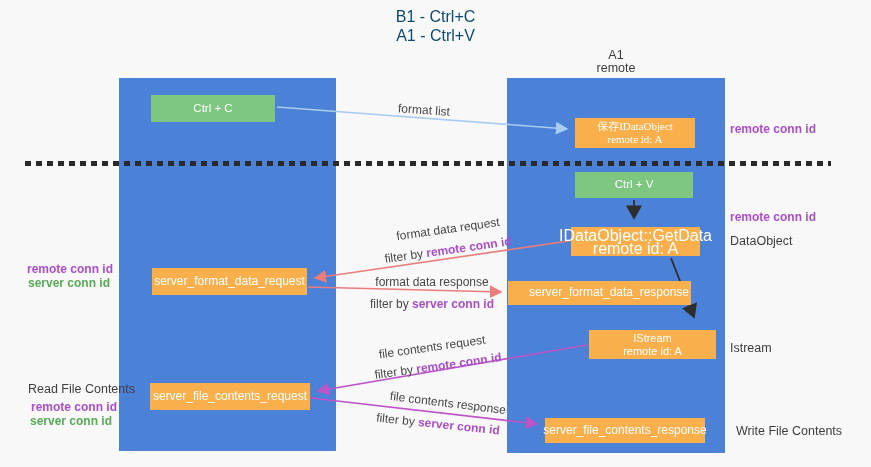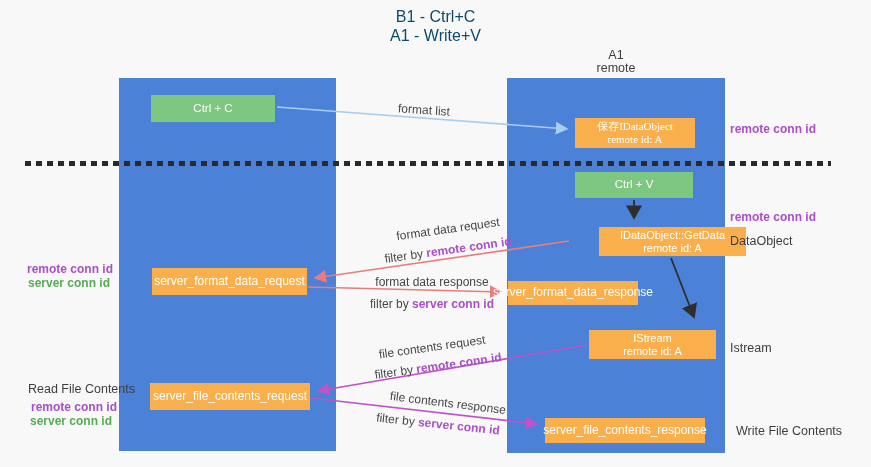--- a/index.html
+++ b/index.html
@@ -37,21 +37,21 @@
   #mh-blue path{fill:var(--arrow-lightblue);} #mh-salmon path{fill:var(--arrow-salmon);}
   #mh-magenta path{fill:var(--arrow-magenta);} #mh-black path{fill:var(--arrow-black);}
 </style>
 </head>
 <body>
 
 <div id="canvas">
 
   <div class="abs title">
     <div>B1 - Ctrl+C</div>
-    <div>A1 - Write+V</div>
+    <div>A1 - Ctrl+V</div>
   </div>
 
   <div class="abs colhead" style="left:507px;top:49px;width:218px;">
     <div>A1</div>
     <div>remote</div>
   </div>
 
   <div class="abs col" style="left:119px;top:78px;width:217px;height:373px;"></div>
   <div class="abs col" style="left:507px;top:78px;width:218px;height:375px;"></div>
 
@@ -84,28 +84,28 @@
   <div class="abs node green" style="left:151px;top:95px;width:124px;height:27px;">
     <span>Ctrl + C</span>
   </div>
   <div class="abs node orange" style="left:575px;top:118px;width:120px;height:30px;font-size:11px;line-height:13px;font-family:Liberation Serif, serif;">
     <span>保存IDataObject</span>
     <span>remote id: A</span>
   </div>
   <div class="abs node green" style="left:575px;top:172px;width:118px;height:26px;">
     <span>Ctrl + V</span>
   </div>
-  <div class="abs node orange" style="left:571px;top:227px;width:147px;height:29px;font-size:11px;line-height:13px;margin-left:28px;">
+  <div class="abs node orange" style="left:571px;top:227px;width:129px;height:29px;font-size:16px;line-height:13px;">
     <span>IDataObject::GetData</span>
     <span>remote id: A</span>
   </div>
   <div class="abs node orange" style="left:152px;top:268px;width:155px;height:27px;font-size:12px;">
     <span>server_format_data_request</span>
   </div>
-  <div class="abs node orange" style="left:508px;top:281px;width:130px;height:24px;font-size:12px;">
+  <div class="abs node orange" style="left:508px;top:281px;width:164px;height:24px;font-size:12px;padding-left:19px;">
     <span>server_format_data_response</span>
   </div>
   <div class="abs node orange" style="left:589px;top:330px;width:127px;height:29px;font-size:11px;line-height:13px;">
     <span>IStream</span>
     <span>remote id: A</span>
   </div>
   <div class="abs node orange" style="left:545px;top:418px;width:160px;height:25px;font-size:12px;">
     <span>server_file_contents_response</span>
   </div>
   <div class="abs node orange" style="left:150px;top:383px;width:160px;height:27px;font-size:12px;">

